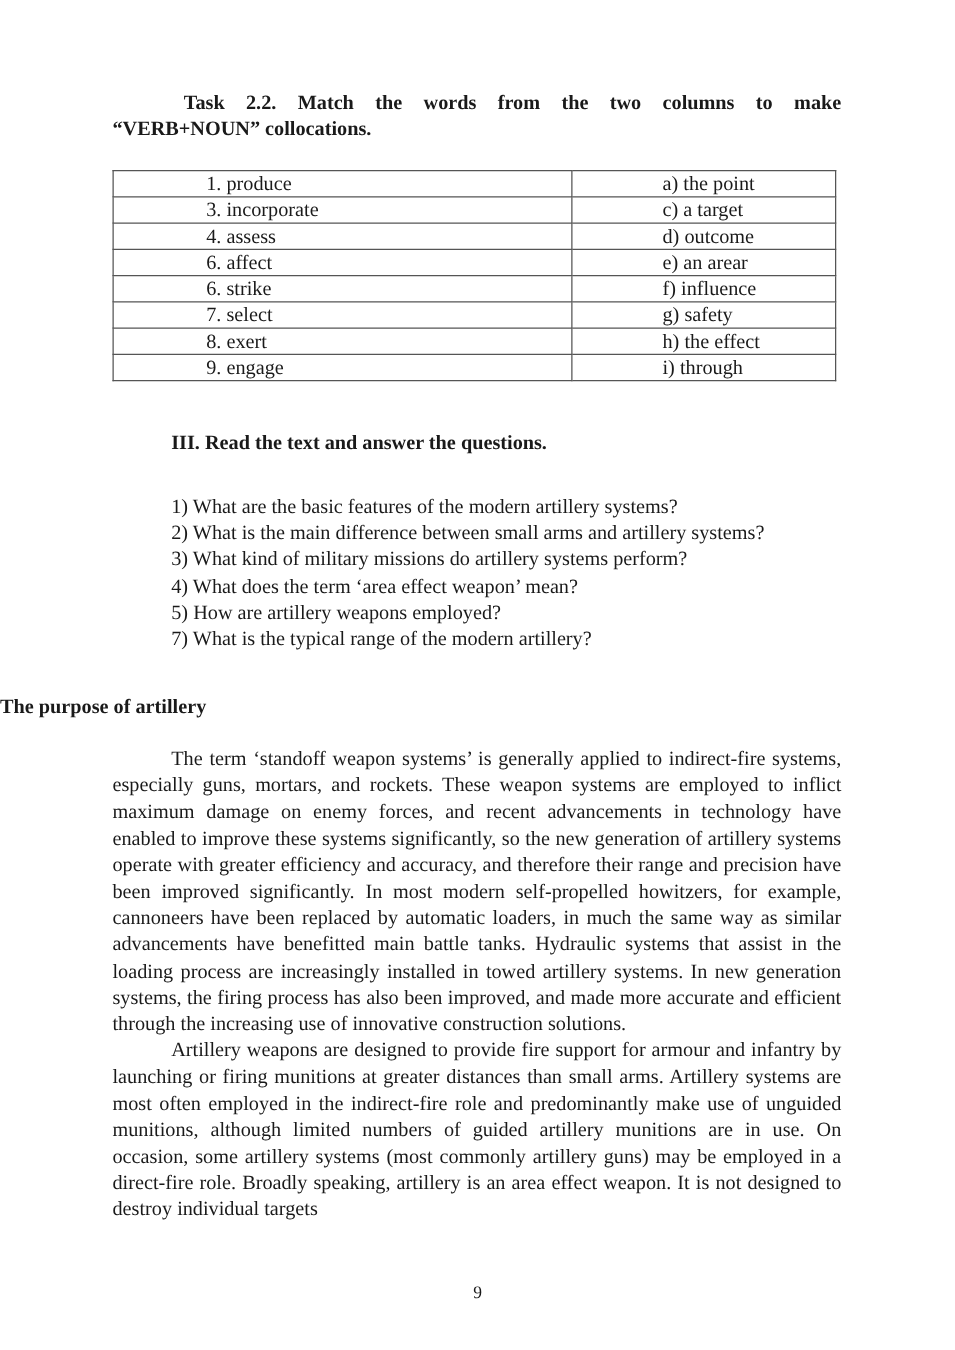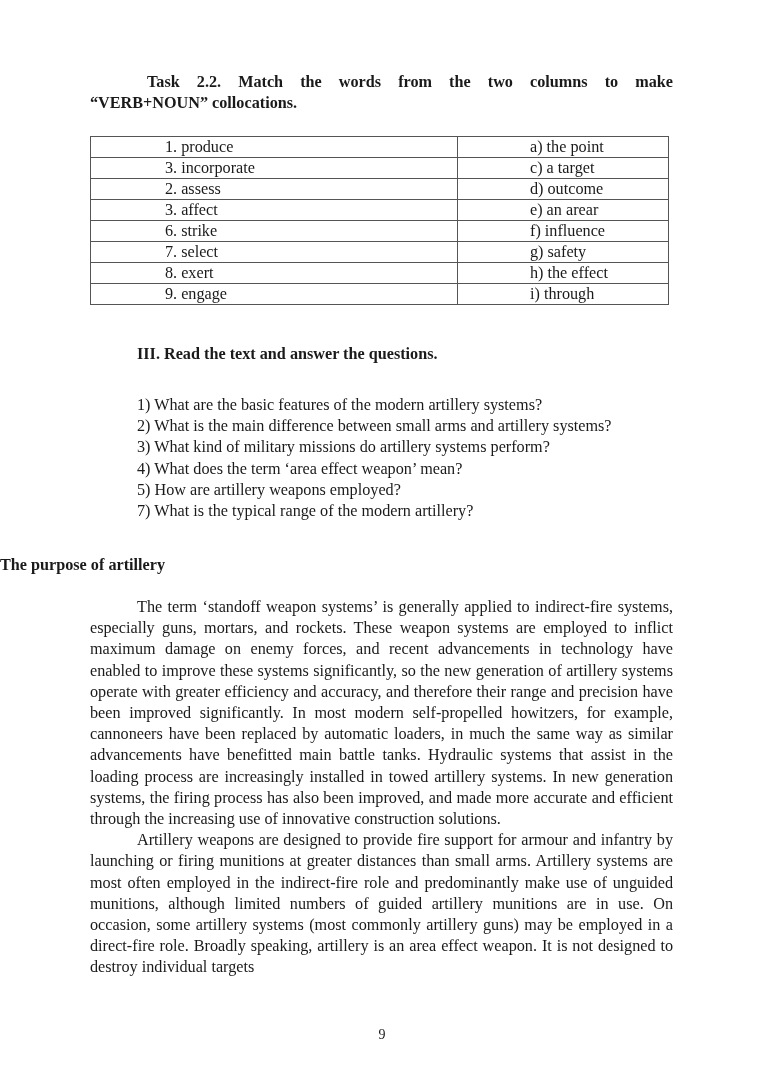--- a/index.html
+++ b/index.html
@@ -65,25 +65,25 @@
   <tbody>
     <tr>
         <td class="left">1. produce</td>
         <td class="right">a) the point</td>
       </tr>
     <tr>
         <td class="left">3. incorporate</td>
         <td class="right">c) a target</td>
       </tr>
     <tr>
-        <td class="left">2. assess</td>
+        <td class="left">4. assess</td>
         <td class="right">d) outcome</td>
       </tr>
     <tr>
-        <td class="left">3. affect</td>
+        <td class="left">6. affect</td>
         <td class="right">e) an arear</td>
       </tr>
     <tr>
         <td class="left">6. strike</td>
         <td class="right">f) influence</td>
       </tr>
     <tr>
         <td class="left">7. select</td>
         <td class="right">g) safety</td>
       </tr>

